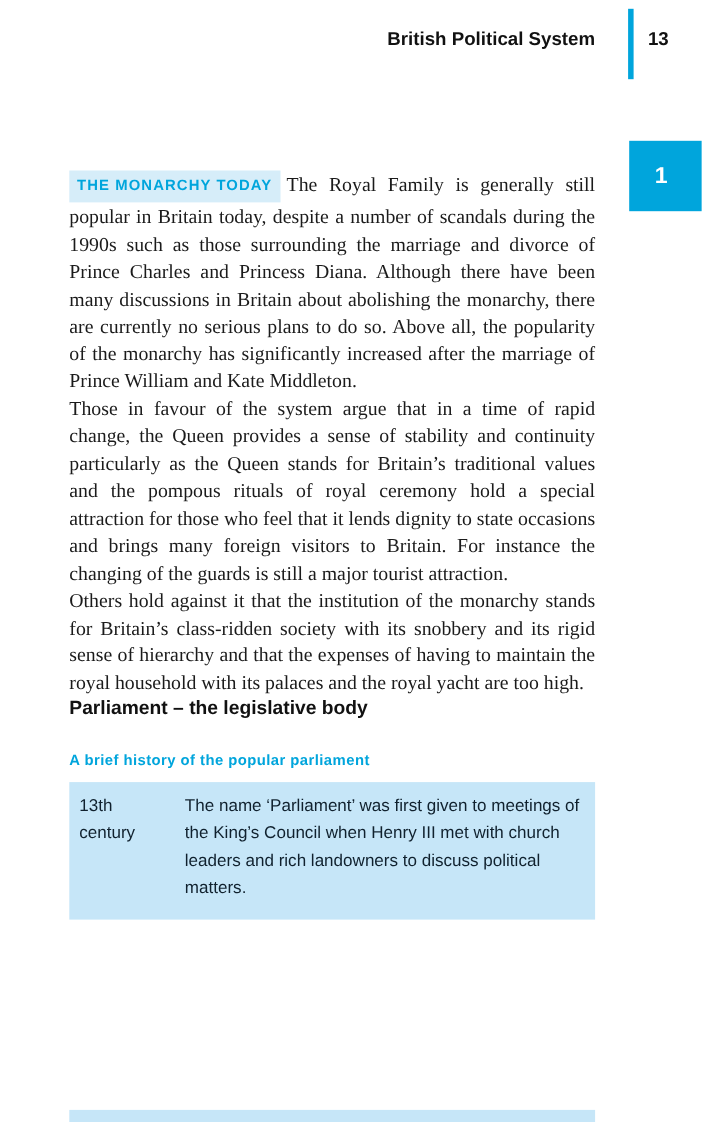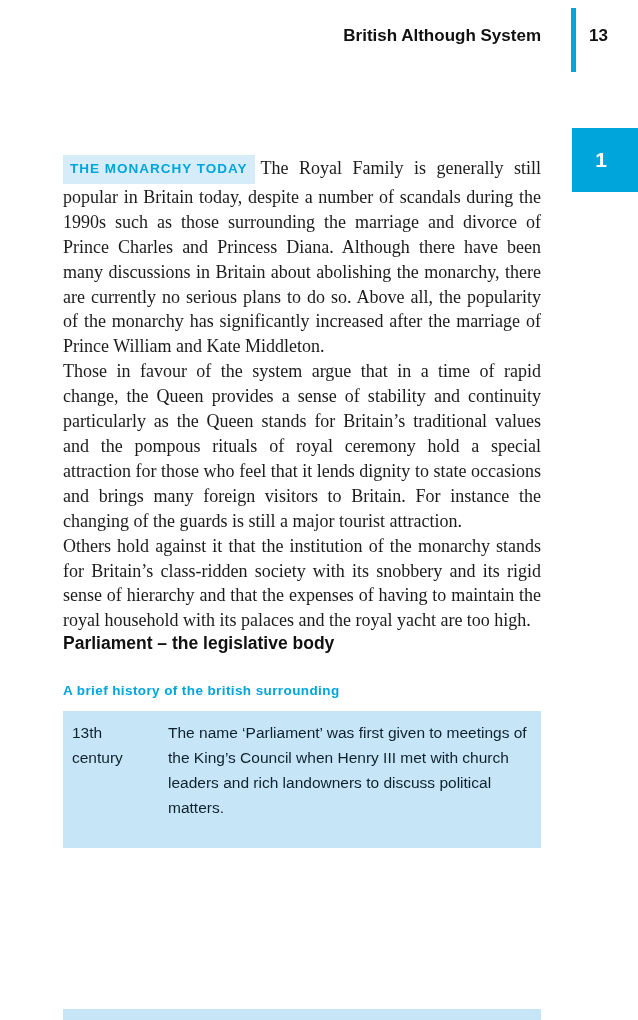--- a/index.html
+++ b/index.html
@@ -69,21 +69,21 @@
     font-family:"Liberation Sans",sans-serif;font-weight:bold;font-size:13.5px;
     letter-spacing:0.4px;
     color:var(--accent);
   }
 
   
   .timeline-box{
     margin-top:13px;
     background:var(--box_bg);
     display:flex;
-    padding:9px 14px 28px 9px;
+    padding:9px 14px 16px 9px;
     min-height:120px;
   }
   .timeline-term{
     width:96px;flex:0 0 96px;
     font-family:"Liberation Sans",sans-serif;font-size:15.5px;line-height:25px;
     color:#10212e;
     text-decoration:underline;
     text-underline-offset:3px;
   }
   .timeline-term-inner{display:inline-block;width:62px;}
@@ -95,37 +95,37 @@
 
   
   .timeline-box-partial{
     position:absolute;left:63px;top:1009px;width:478px;height:11px;
     background:var(--box_bg);
   }
 </style>
 </head>
 <body>
 
-<div class="header-title">British Although System</div>
+<div class="header-title">British Political System</div>
 <div class="header-rule"></div>
 <div class="page-number">13</div>
 
 <div class="chapter-tab">1</div>
 
 <div class="main-col">
 
   <p class="body-par"><span class="lead-label">THE MONARCHY TODAY</span><span>The Royal Family is generally still popular in Britain today, despite a number of scandals during the 1990s such as those surrounding the marriage and divorce of Prince Charles and Princess Diana. Although there have been many discussions in Britain about abolishing the monarchy, there are currently no serious plans to do so. Above all, the popularity of the monarchy has significantly increased after the marriage of Prince William and Kate Middleton.</span></p>
 
   <p class="body-par">Those in favour of the system argue that in a time of rapid change, the Queen provides a sense of stability and continuity particularly as the Queen stands for Britain’s traditional values and the pompous rituals of royal ceremony hold a special attraction for those who feel that it lends dignity to state occasions and brings many foreign visitors to Britain. For instance the changing of the guards is still a major tourist attraction.</p>
 
   <p class="body-par">Others hold against it that the institution of the monarchy stands for Britain’s class-ridden society with its snobbery and its rigid sense of hierarchy and that the expenses of having to maintain the royal household with its palaces and the royal yacht are too high.</p>
 
   <h2 class="section-heading">Parliament – the legislative body</h2>
 
-  <h3 class="sub-heading">A brief history of the british surrounding</h3>
+  <h3 class="sub-heading">A brief history of the popular parliament</h3>
 
   <div class="timeline-box">
     <div class="timeline-term"><span class="timeline-term-inner">13th century</span></div>
     <div class="timeline-desc">The name ‘Parliament’ was first given to meetings of the King’s Council when Henry III met with church leaders and rich landowners to discuss political matters.</div>
   </div>
 
 </div>
 
 <div class="timeline-box-partial"></div>
 

